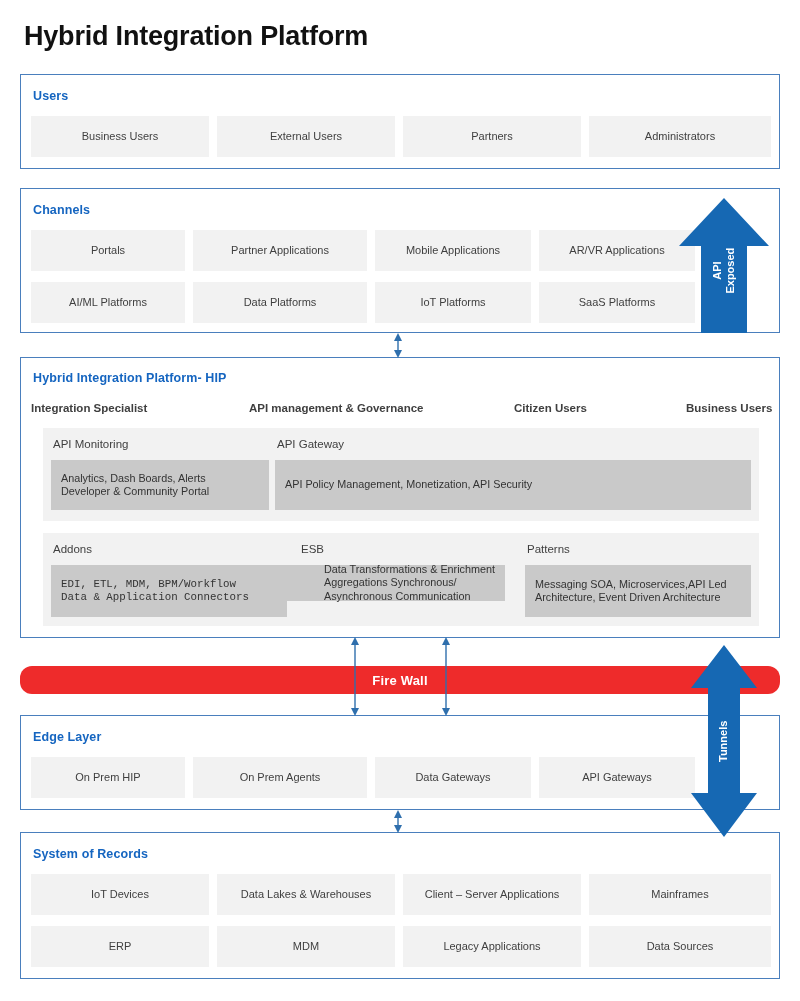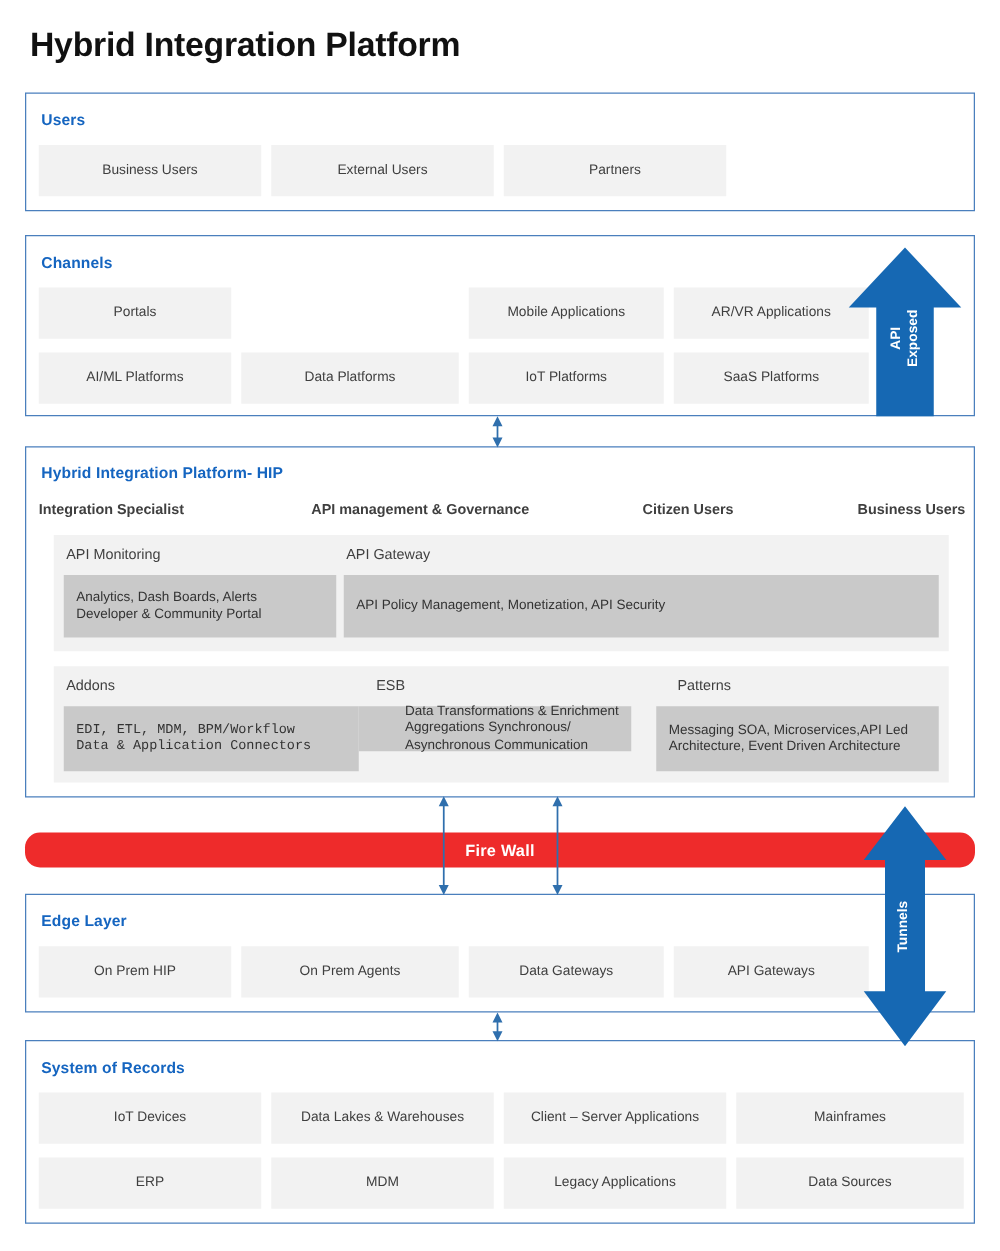--- a/index.html
+++ b/index.html
@@ -138,26 +138,28 @@
 </head>
 <body>
 
 <div class="page-title">Hybrid Integration Platform</div>
 
 <div class="panel" id="users-panel">
   <div class="panel-title" style="top:14px;">Users</div>
   <div class="pill" style="left:10px;  top:41px; width:178px; height:41px;">Business Users</div>
   <div class="pill" style="left:196px; top:41px; width:178px; height:41px;">External Users</div>
   <div class="pill" style="left:382px; top:41px; width:178px; height:41px;">Partners</div>
+  <div class="pill" style="left:568px; top:41px; width:182px; height:41px;">Administrators</div>
 </div>
 
 <div class="panel" id="channels-panel">
   <div class="panel-title" style="top:14px;text-align:center;">Channels</div>
 
   <div class="pill" style="left:10px;  top:41px; width:154px; height:41px;">Portals</div>
+  <div class="pill" style="left:172px; top:41px; width:174px; height:41px;">Partner Applications</div>
   <div class="pill" style="left:354px; top:41px; width:156px; height:41px;">Mobile Applications</div>
   <div class="pill" style="left:518px; top:41px; width:156px; height:41px;">AR/VR Applications</div>
 
   <div class="pill" style="left:10px;  top:93px; width:154px; height:41px;">AI/ML Platforms</div>
   <div class="pill" style="left:172px; top:93px; width:174px; height:41px;">Data Platforms</div>
   <div class="pill" style="left:354px; top:93px; width:156px; height:41px;">IoT Platforms</div>
   <div class="pill" style="left:518px; top:93px; width:156px; height:41px;">SaaS Platforms</div>
 </div>
 
 <div class="panel" id="hip-panel">
@@ -179,21 +181,21 @@
       </span>
     </div>
     <div class="hip-card" style="left:232px; top:32px; width:476px; height:50px;">
       <span>API Policy Management, Monetization, API Security</span>
     </div>
   </div>
 
   <div class="hip-band" style="left:22px; top:175px; width:716px; height:93px;">
     <div class="hip-group-title" style="left:10px;  top:10px;">Addons</div>
     <div class="hip-group-title" style="left:258px; top:10px;">ESB</div>
-    <div class="hip-group-title" style="left:484px; top:10px;margin-left:15px;">Patterns</div>
+    <div class="hip-group-title" style="left:484px; top:10px;">Patterns</div>
 
     <div class="hip-card" style="left:8px; top:32px; width:236px; height:52px;font-family:Liberation Mono, monospace;">
       <span>
         <span>EDI, ETL, MDM, BPM/Workflow</span><br>
         <span>Data &amp; Application Connectors</span>
       </span>
     </div>
     <div class="hip-card" style="left:244px; top:32px; width:218px; height:36px;justify-content:flex-end;">
       <span>
         <span>Data Transformations &amp; Enrichment</span><br>

